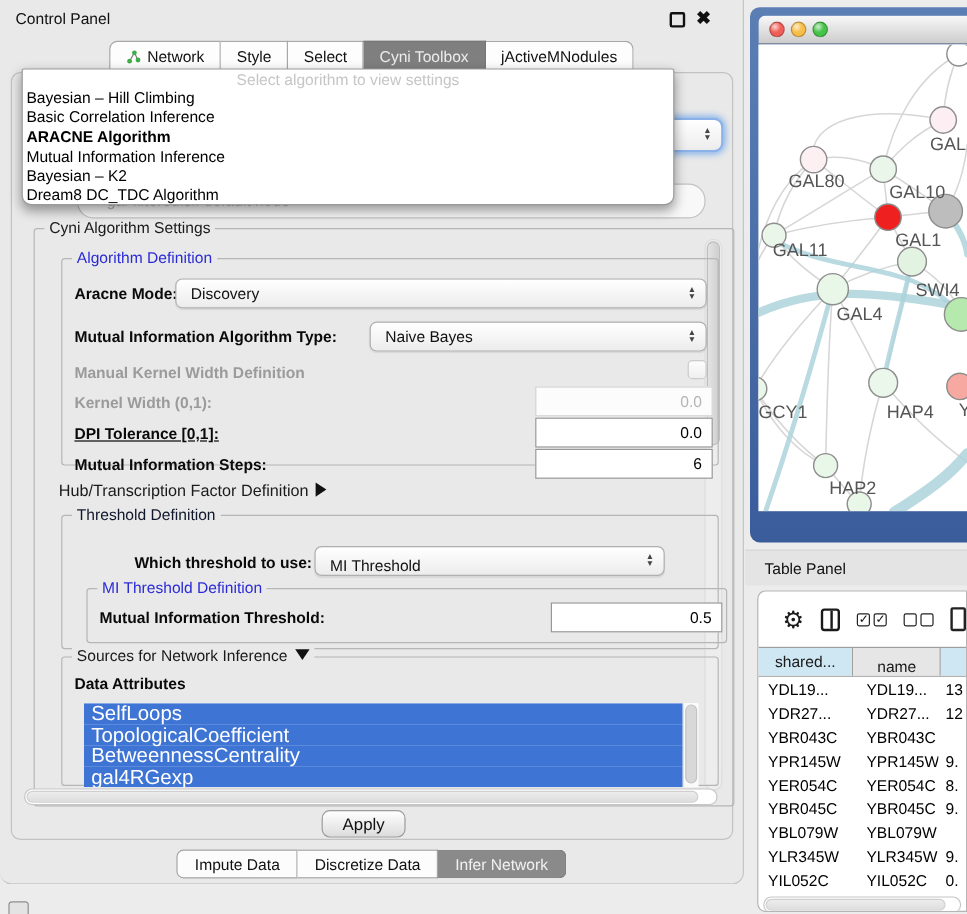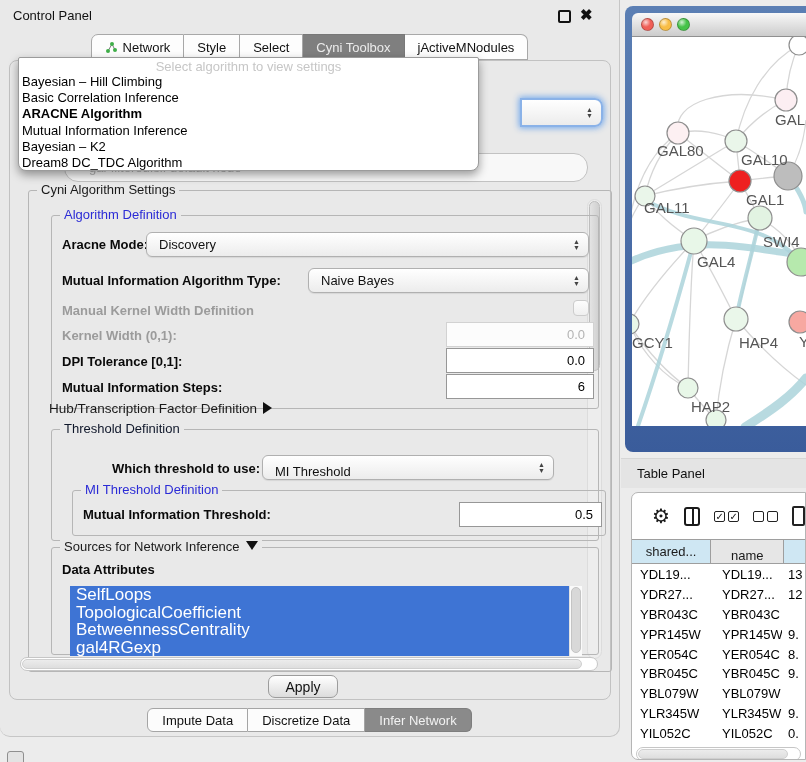--- a/index.html
+++ b/index.html
@@ -28,21 +28,21 @@
   #inner-panel { left:9px; top:60px; width:602px; height:640px; border:1.5px solid #c2c2c2; border-radius:8px; }
 
   
   #combo-fragment { left:520px; top:98px; width:83px; height:29px; border-radius:0 8px 8px 0;
     background:linear-gradient(#fff,#ececec); border:2px solid #8ab2e8; box-shadow:0 0 6px 1px rgba(100,160,235,.9); z-index:3; }
   
   #bg-combo { left:64px; top:153px; width:524px; height:29px; border-radius:14px; background:#f8f8f8;
     border:1px solid #c2c2c2; color:#b5b5b5; font-size:13px; line-height:27px; padding-left:24px; z-index:2; white-space:nowrap; overflow:hidden; }
 
   
-  #alg-popup { left:18px; top:57px; width:461px; height:114px; background:#fff; border:1px solid #9b9b9b;
+  #alg-popup { left:18px; top:57px; width:544px; height:114px; background:#fff; border:1px solid #9b9b9b;
     border-radius:2px 2px 8px 8px; box-shadow:0 4px 10px rgba(0,0,0,.38); z-index:5; padding-top:1px; }
   #popup-hint { text-align:center; color:#c6c6c6; font-size:13px; height:15px; line-height:15px; }
   .popup-item { font-size:13px; line-height:16.2px; padding-left:3px; white-space:nowrap; color:#000; }
   .popup-item.bold { font-weight:bold; }
 
   
   .group { position:absolute; border:1px solid #b6b6b6; border-radius:3px;margin-left:12px; }
   .legend { position:absolute; top:-9px; left:8px; background:#e9e9e9; padding:0 4px; font-size:13px; color:#1a1a1a; white-space:nowrap; }
   .legend.blue { color:#2b2bd6; } .legend.green { color:#0f172a; }
 
@@ -180,42 +180,42 @@
       </div>
   </div>
 
   <div class="group" style="left:16px; top:190px; width:584px; height:482px;">
     <span class="legend">Cyni Algorithm Settings</span>
 
     <div class="vscroll-track" style="right:9px; top:8px; height:460px;">
       <div class="vscroll-thumb" style="top:1px; height:170px;"></div>
     </div>
 
-    <div class="group" style="left:10px; top:24px; width:548px; height:194px;">
+    <div class="group" style="left:10px; top:24px; width:548px; height:173px;">
       <span class="legend blue">Algorithm Definition</span>
 
       <span class="lbl" style="left:10px; top:21px;">Aracne Mode:</span>
       <div class="combo" style="left:94px; top:16px; width:443px;">
         <span>Discovery</span>
         <span class="arrows">▲<br>▼</span>
       </div>
 
       <span class="lbl" style="left:10px; top:57px;">Mutual Information Algorithm Type:</span>
       <div class="combo" style="left:256px; top:52px; width:281px;">
         <span>Naive Bayes</span>
         <span class="arrows">▲<br>▼</span>
       </div>
 
       <span class="lbl dis" style="left:10px; top:87px;">Manual Kernel Width Definition</span>
       <span class="cb" style="left:521px; top:84px;"></span>
 
       <span class="lbl dis" style="left:10px; top:112px;">Kernel Width (0,1):</span>
       <div class="tfield disabled" style="left:394px; top:106px; width:148px;">0.0</div>
 
-      <span class="lbl" style="left:10px; top:138px;">DPI Tolerance [0,1]:</span>
+      <span class="lbl" style="left:10px; top:138px;text-decoration:underline;">DPI Tolerance [0,1]:</span>
       <div class="tfield" style="left:394px; top:132px; width:148px;">0.0</div>
 
       <span class="lbl" style="left:10px; top:164px;">Mutual Information Steps:</span>
       <div class="tfield" style="left:394px; top:158px; width:148px;">6</div>
     </div>
 
     <span class="lbl plain" style="left:20px; top:210px; font-size:13.5px;">
       <span>Hub/Transcription Factor Definition</span><span class="tri-right"></span>
     </span>
 

